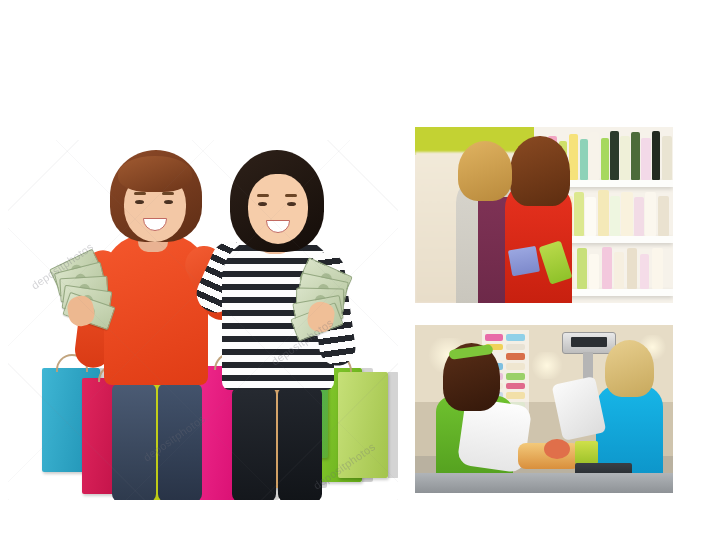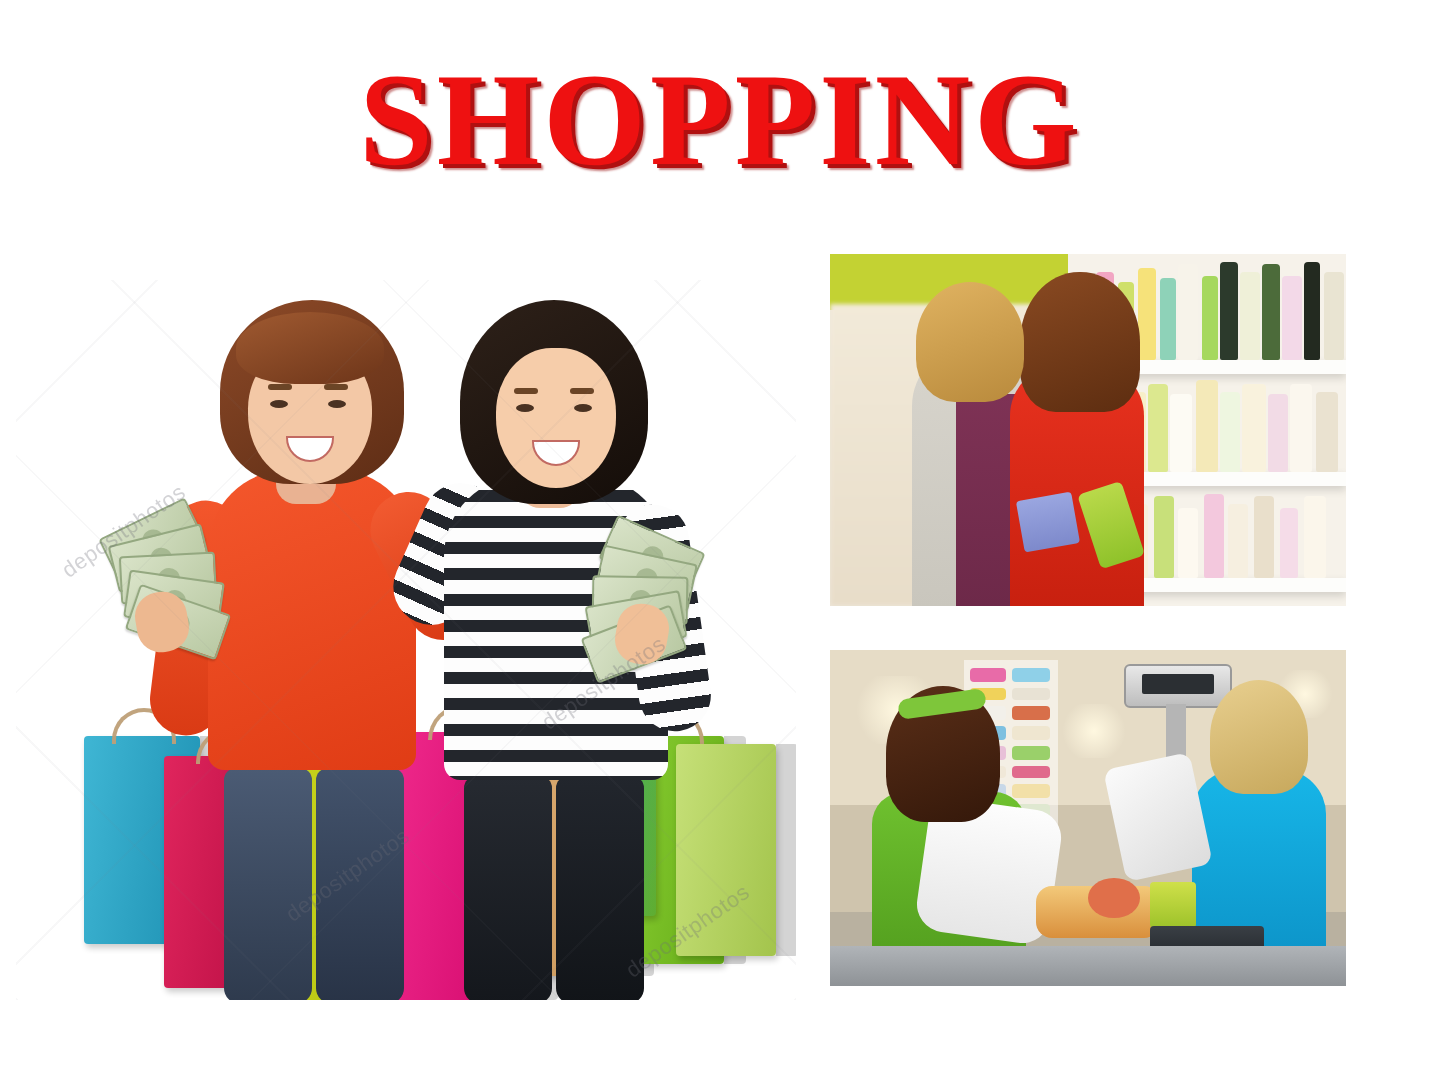--- a/index.html
+++ b/index.html
@@ -168,21 +168,20 @@
   .ck-terminal{position:absolute;left:62%;top:82%;width:22%;height:13%;
      background:linear-gradient(180deg,#3a3f45,#1c2024);border-radius:2px;}
   .ck-counter{position:absolute;left:0;top:88%;width:100%;height:12%;
      background:linear-gradient(180deg,#b0b4b8,#8e9296);}
 </style>
 </head>
 <body>
 
 <div class="slide">
 
-  <div class="title">SHOPPING</div>
 
   <div class="photo" id="photo-women-money">
     <div class="scene">
 
       <div class="bag" style="left:34px;top:228px;width:58px;height:104px;background:linear-gradient(100deg,#3fb6d4,#1d90b2);">
         <div class="gus"></div>
       </div>
       <div class="handle" style="left:48px;top:214px;width:28px;"></div>
 
       <div class="bag" style="left:74px;top:238px;width:64px;height:116px;background:linear-gradient(100deg,#e0255d,#b30a3f);">

